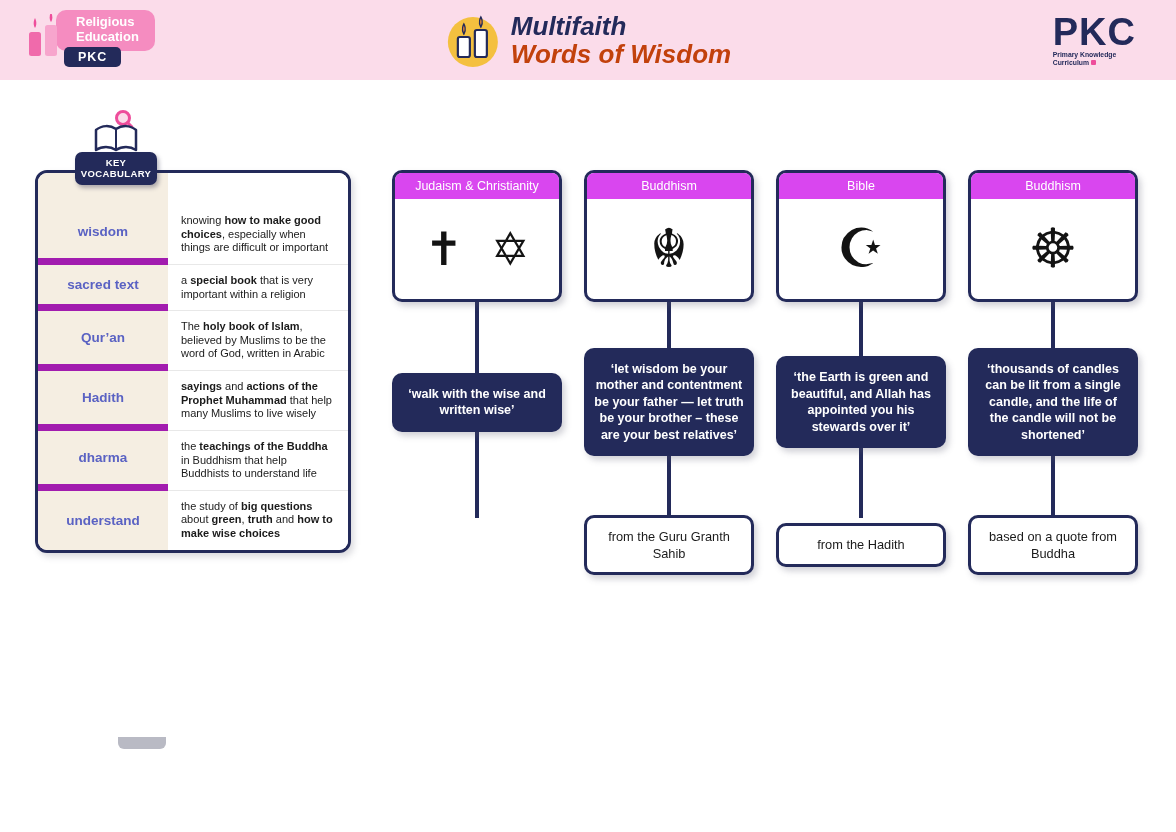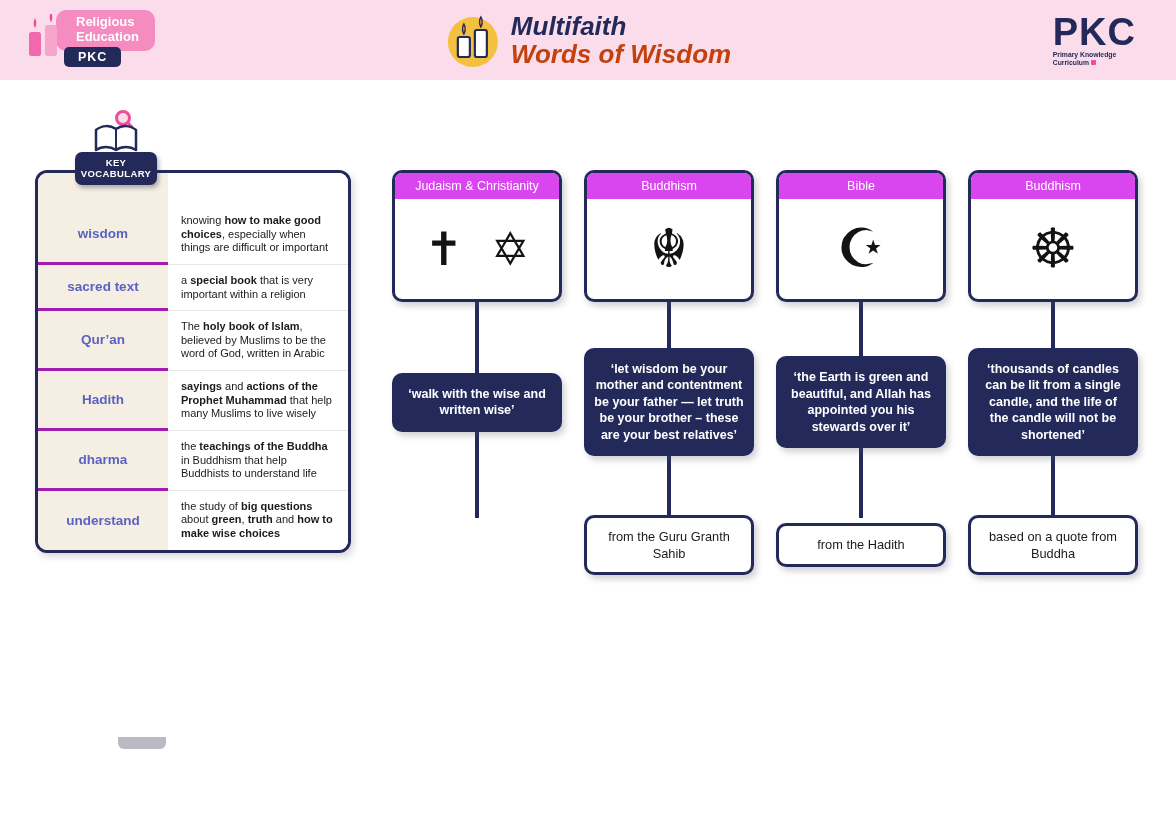--- a/index.html
+++ b/index.html
@@ -38,21 +38,21 @@
 
   .vocab-table { position: absolute; left: 35px; top: 170px; width: 316px; background: #ffffff;
                  border: 3px solid #232a5a; border-radius: 12px; overflow: hidden;
                  box-shadow: 3px 4px 6px rgba(90,90,110,0.22); }
   .vocab-row { display: flex; }
   .vocab-term { width: 130px; background: #f5eee2; color: #5a62c3; font-weight: bold; font-size: 13.5px;
                 display: flex; align-items: center; justify-content: center; text-align: center; padding: 8px 6px; }
   .vocab-def { flex: 1; background: #ffffff; font-size: 11px; color: #1b1b1b; line-height: 1.24;
                padding: 9px 12px 9px 13px; }
   .vocab-row.spacer .vocab-term, .vocab-row.spacer .vocab-def { height: 32px; padding: 0; }
-  .vocab-row:not(.spacer):not(:last-child) .vocab-term { border-bottom: 3px solid #a21caf; }
+  .vocab-row:not(.spacer):not(:last-child) .vocab-term { border-bottom: 7px solid #a21caf; }
   .vocab-row:not(.spacer):not(:last-child) .vocab-def { border-bottom: 1px solid #e8e8e8; }
   .vocab-def strong { font-weight: bold; }
   .table-tab { position: absolute; left: 118px; top: 737px; width: 48px; height: 12px; background: #b9bac4;
                border-radius: 0 0 6px 6px; z-index: 0; }
 
   
   .faith-grid { position: absolute; left: 392px; top: 170px; display: flex; gap: 22px; }
   .faith-col { width: 170px; position: relative; display: flex; flex-direction: column; }
   .vline { position: absolute; left: calc(50% - 2px); top: 130px; height: 218px; width: 4px; background: #232a5a; z-index: 0; }
   .faith-card { position: relative; z-index: 1; height: 132px; background: #ffffff; border: 3px solid #232a5a;

